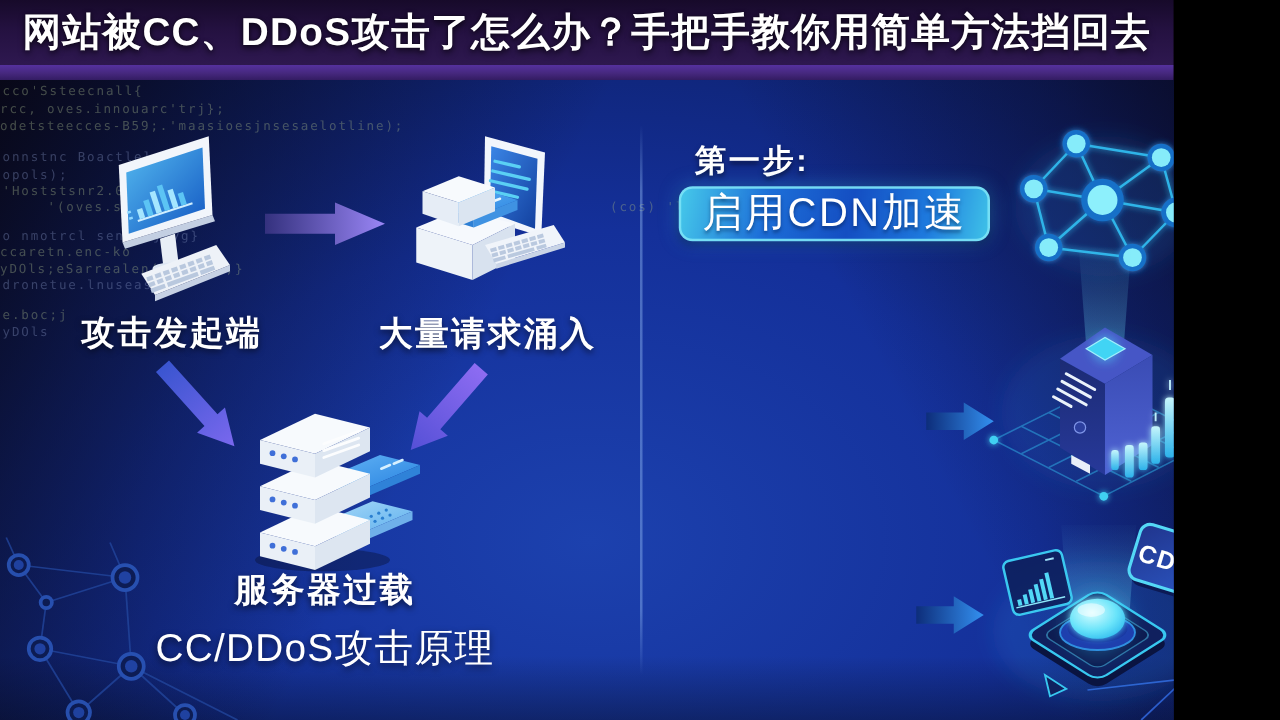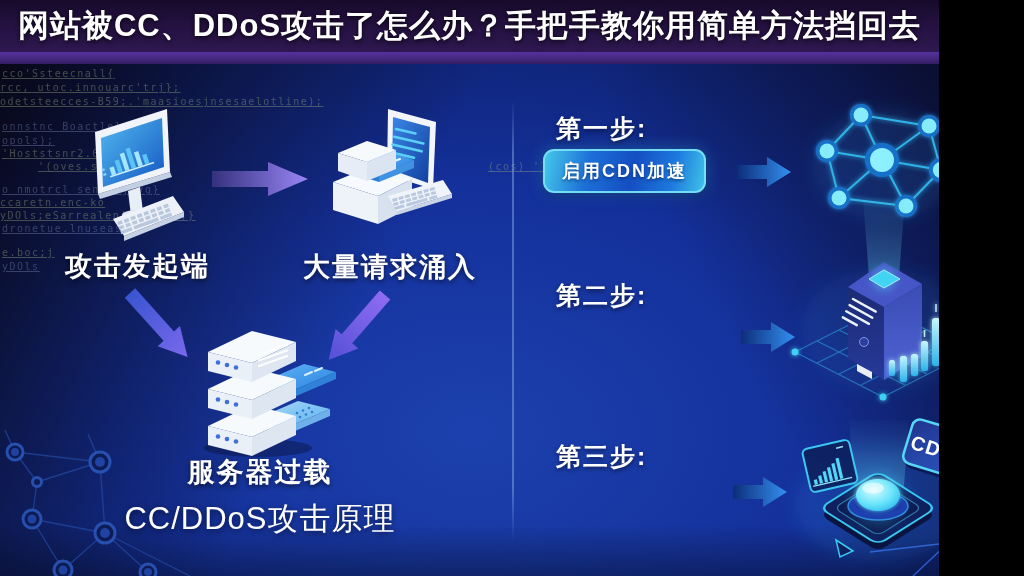--- a/index.html
+++ b/index.html
@@ -17,56 +17,56 @@
   .main{position:absolute;left:0;top:64px;width:1024px;height:512px;
         background:radial-gradient(900px 620px at 46% 72%, #1c41ae 0%, #14309a 40%, #0e2270 70%, #091238 100%);}
   .main::before{content:'';position:absolute;inset:0;pointer-events:none;
         background:
           linear-gradient(118deg, rgba(8,6,18,.92) 0%, rgba(8,6,18,.55) 14%, rgba(8,6,18,0) 38%),
           linear-gradient(242deg, rgba(10,7,26,.9) 0%, rgba(10,7,26,.45) 14%, rgba(10,7,26,0) 34%),
           linear-gradient(0deg, rgba(4,8,22,.4) 0%, rgba(4,8,22,0) 10%);}
   
   .code-layer{position:absolute;inset:0;pointer-events:none;}
   .code-line{position:absolute;font-family:"DejaVu Sans Mono","Liberation Mono",monospace;
-             font-size:10px;letter-spacing:1.5px;white-space:nowrap;text-decoration:underline;}
+             font-size:10px;letter-spacing:1.5px;white-space:nowrap;}
   .cg{color:rgba(150,168,132,.42);} .cb{color:rgba(125,140,185,.40);}
   
   .divider{position:absolute;left:512px;top:36px;width:2px;height:440px;
            background:linear-gradient(180deg,rgba(140,180,240,0) 0%,rgba(150,190,245,.42) 12%,
                       rgba(150,190,245,.42) 88%,rgba(140,180,240,0) 100%);}
   
   .node-label{position:absolute;color:#fff;font-weight:700;font-size:27px;text-align:center;
               letter-spacing:2px;text-shadow:0 2px 5px rgba(0,0,0,.6);}
   .caption{position:absolute;color:#fff;font-weight:400;font-size:31px;text-align:center;
            letter-spacing:1px;text-shadow:0 2px 6px rgba(0,0,0,.6);}
   .step-label{position:absolute;color:#fff;font-weight:800;font-size:25px;letter-spacing:2px;
               text-shadow:0 2px 4px rgba(0,0,0,.55);}
   .pill{position:absolute;height:44px;display:inline-flex;align-items:center;justify-content:center;
         padding:0 17px;border-radius:11px;border:2px solid rgba(120,224,246,.95);box-sizing:border-box;
         background:linear-gradient(102deg,#45c8ea 0%,#1d6fd8 28%,#144ec2 55%,#1e7ade 80%,#3fc2e8 100%);
-        color:#fff;font-weight:700;font-size:18px;letter-spacing:2px;white-space:nowrap;
+        color:#fff;font-weight:400;font-size:32px;letter-spacing:2px;white-space:nowrap;
         box-shadow:0 0 16px rgba(60,190,240,.35),0 3px 8px rgba(0,10,40,.45);
         text-shadow:0 2px 3px rgba(0,25,70,.5);}
   svg text{font-family:"Liberation Sans","DejaVu Sans",sans-serif;}
 </style>
 </head>
 <body>
 
 <div class="stage">
 
   <div class="titlebar">
     <h1>网站被CC、DDoS攻击了怎么办？手把手教你用简单方法挡回去</h1>
   </div>
   <div class="title-strip"></div>
 
   <div class="main">
 
     <div class="code-layer">
       <div class="code-line cg" style="left:2px;top:4px">cco'Ssteecnall{</div>
-      <div class="code-line cg" style="left:0;top:18px">rcc, utoc.innouarc'trj};</div>
+      <div class="code-line cg" style="left:0;top:18px">rcc, oves.innouarc'trj};</div>
       <div class="code-line cg" style="left:0;top:32px">odetsteecces-B59;.'maasioesjnsesaelotline);</div>
       <div class="code-line cb" style="left:2px;top:57px">onnstnc Boactlel .</div>
       <div class="code-line cb" style="left:2px;top:71px">opols);</div>
       <div class="code-line cg" style="left:2px;top:84px">'Hoststsnr2.0|</div>
       <div class="code-line cg" style="left:38px;top:97px">'(oves.s:</div>
       <div class="code-line cg" style="left:488px;top:97px">(cos) 'ltur</div>
       <div class="code-line cb" style="left:2px;top:120px">o nmotrcl sen(esjlyg}</div>
       <div class="code-line cg" style="left:0;top:133px">ccaretn.enc-ko</div>
       <div class="code-line cg" style="left:0;top:146px">yDOls;eSarrealen(cent:();}</div>
       <div class="code-line cb" style="left:2px;top:159px">dronetue.lnuseas</div>
@@ -491,17 +491,15 @@
     </svg>
 
     <div class="node-label" style="left:40px;top:184px;width:195px">攻击发起端</div>
     <div class="node-label" style="left:290px;top:185px;width:200px">大量请求涌入</div>
     <div class="node-label" style="left:160px;top:390px;width:200px">服务器过载</div>
     <div class="caption" style="left:110px;top:434px;width:300px">CC/DDoS攻击原理</div>
 
     <div class="step-label" style="left:556px;top:48px">第一步:</div>
     <div class="pill" style="left:543px;top:85px">启用CDN加速</div>
 
-    <div class="step-label" style="left:556px;top:215px">第二步:</div>
-
-    <div class="step-label" style="left:556px;top:376px">第三步:</div>
+
   </div>
 </div>
 
 </body></html>

